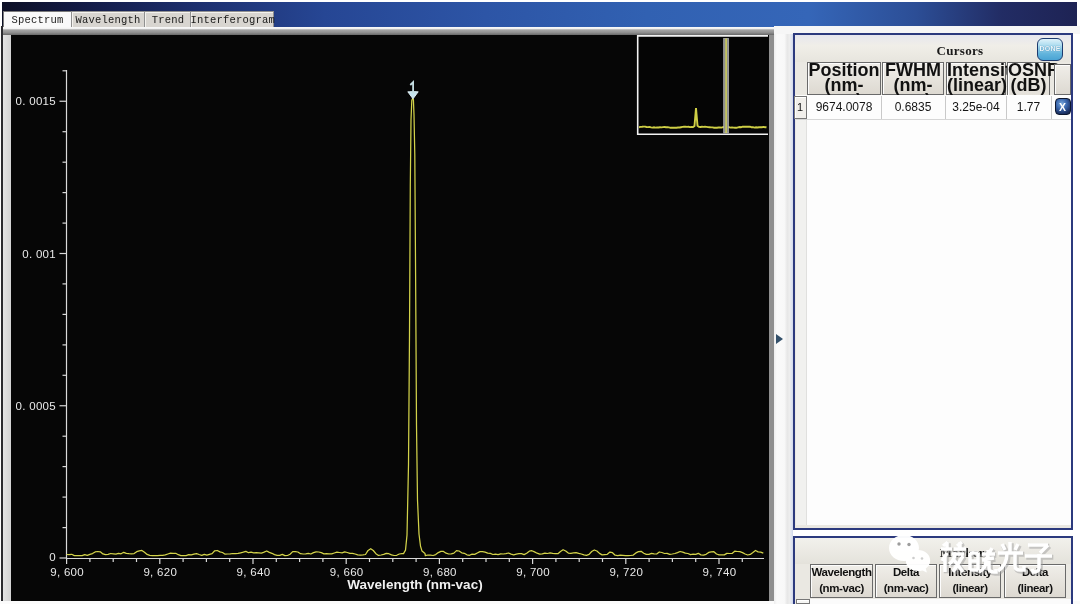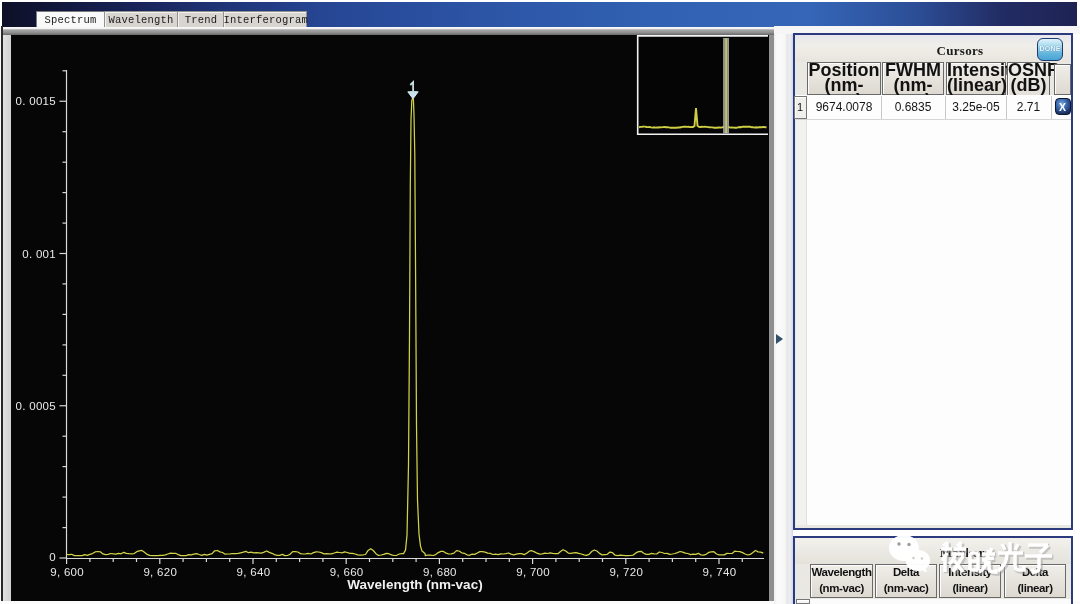--- a/index.html
+++ b/index.html
@@ -4,21 +4,21 @@
 <style>
 html,body{margin:0;padding:0;}
 body{width:1080px;height:604px;position:relative;background:#fff;opacity:0.999;font-family:"Liberation Sans",sans-serif;overflow:hidden;}
 svg{transform:translateZ(0);}
 
 .abs{position:absolute;}
 
 #titlebar{left:2px;top:2px;width:1075px;height:25px;
  background:linear-gradient(to right,#0d1026 0%,#131a44 7%,#1d2f6e 18%,#264694 30%,#2d55a6 45%,#3161b2 60%,#3566b8 75%,#2c4e96 85%,#222c64 93%,#1e2354 100%);}
 
-.tab{top:11px;height:17px;box-sizing:border-box;font-family:"Liberation Mono",monospace;font-size:10.5px;font-weight:500;color:#1a1a1a;text-align:center;line-height:16.5px;background:rgba(219,216,209,0.99);border:1px solid #909090;border-bottom:none;letter-spacing:0.2px;box-shadow:inset 1px 1px 0 #f4f2ee;opacity:0.999;margin-left:33px;}
+.tab{top:11px;height:17px;box-sizing:border-box;font-family:"Liberation Mono",monospace;font-size:10.5px;font-weight:500;color:#1a1a1a;text-align:center;line-height:16.5px;background:rgba(219,216,209,0.99);border:1px solid #909090;border-bottom:none;letter-spacing:0.2px;box-shadow:inset 1px 1px 0 #f4f2ee;opacity:0.999;}
 .tab.active{background:rgba(252,252,252,0.99);box-shadow:none;border-color:#7a7a7a;}
 
 #ptop{left:3px;top:26.5px;width:771px;height:8.5px;background:linear-gradient(#fafafa 0%,#f0f0f0 22%,#a8a8a8 35%,#8f8f8f 70%,#686868 100%);}
 #pleft{left:3px;top:35px;width:8px;height:566px;background:linear-gradient(to right,#e3e3e3,#d2d2d2);}
 #pright{left:769px;top:35px;width:5px;height:566px;background:#8f8f8f;}
 #pblack{left:11px;top:35px;width:758px;height:566px;background:#060606;}
 
 #split{left:774px;top:27px;width:19px;height:577px;background:linear-gradient(to right,#ededed 0%,#fafafa 15%,#f8f8f8 55%,#e7e7e7 70%,#ededed 82%,#dfe4f0 92%,#cfd6ea 100%);}
 #splitTri{left:776px;top:334px;width:0;height:0;border-top:5px solid transparent;border-bottom:5px solid transparent;border-left:7px solid #33506a;}
 #topRightWhite{left:774px;top:26px;width:306px;height:8px;background:#f6f6f6;}
@@ -150,22 +150,22 @@
 <div class="abs hbox" style="left:882px;top:62px;width:62px;height:33px;">FWHM<br>(nm-vac)</div>
 <div class="abs hbox" style="left:946px;top:62px;width:60px;height:33px;">Intensity<br>(linear)</div>
 <div class="abs hbox" style="left:1007px;top:62px;width:43px;height:50px;">OSNR<br>(dB)</div>
 <div class="abs hbox" style="left:1054px;top:64px;width:17px;height:31px;"></div>
 
 <div class="abs" id="curBody"></div>
 <div class="abs" style="left:796px;top:119px;width:10.5px;height:406px;background:#f1f1ef;border-right:1px solid #e0e0de;box-sizing:border-box;"></div>
 <div class="abs rownum" style="left:793.5px;top:96px;width:13px;height:23px;line-height:21px;">1</div>
 <div class="abs cell" style="left:807px;top:96px;width:74px;">9674.0078</div>
 <div class="abs cell" style="left:882px;top:96px;width:62px;">0.6835</div>
-<div class="abs cell" style="left:946px;top:96px;width:60px;">3.25e-05</div>
-<div class="abs cell" style="left:1007px;top:96px;width:43px;">2.71</div>
+<div class="abs cell" style="left:946px;top:96px;width:60px;">3.25e-04</div>
+<div class="abs cell" style="left:1007px;top:96px;width:43px;">1.77</div>
 <div class="abs vline" style="left:881px;top:96px;height:23px;"></div>
 <div class="abs vline" style="left:945px;top:96px;height:23px;"></div>
 <div class="abs vline" style="left:1006px;top:96px;height:23px;"></div>
 <div class="abs vline" style="left:1051px;top:96px;height:23px;"></div>
 <div class="abs" style="left:796px;top:119px;width:275px;height:1px;background:#d6d6d6;"></div>
 <div class="abs" id="xbtn">X</div>
 
 <div class="abs panel" id="markers"></div>
 <div class="abs" id="mkTitleBar"></div>
 <div class="abs ptitle" style="left:795px;top:545px;width:260px;text-align:center;">Markers</div>

